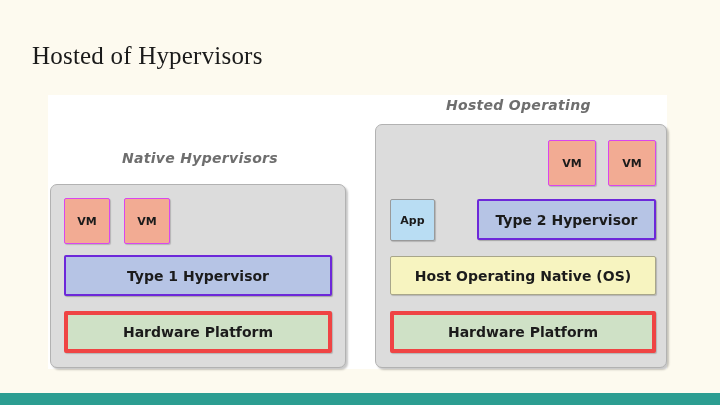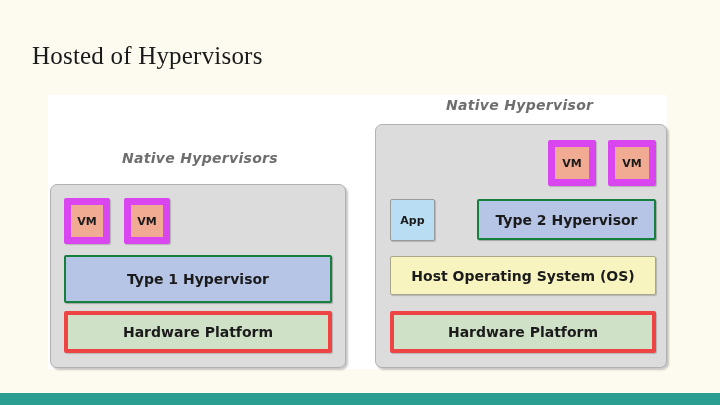--- a/index.html
+++ b/index.html
@@ -86,35 +86,35 @@
     justify-content: center;
     font-family: "DejaVu Sans", sans-serif;
     font-weight: 700;
     color: #1b1b1b;
     text-align: center;
     border-radius: 2px;
   }
 
   .block.vm {
     background: #f2ab93;
-    border: 7px solid #d946ef;
+    border: 1px solid #d946ef;
     font-size: 11px;
     box-shadow: 1px 1px 1px rgba(0,0,0,0.18);
   }
 
   .block.app {
     background: #b9ddf3;
     border: 1px solid #9a9a9a;
     font-size: 11px;
     box-shadow: 1px 1px 1px rgba(0,0,0,0.18);
   }
 
   .block.hypervisor {
     background: #b6c4e5;
-    border: 2px solid #15803d;
+    border: 2px solid #6d28d9;
     font-size: 14px;
     box-shadow: 1px 1px 1px rgba(0,0,0,0.25);
   }
 
   .block.os {
     background: #f7f4c0;
     border: 1px solid #a8a68a;
     font-size: 14px;
     box-shadow: 1px 1px 1px rgba(0,0,0,0.18);
   }
@@ -122,21 +122,21 @@
   .block.hardware {
     background: #cfe1c6;
     border: 4px solid #ef4444;
     font-size: 14px;
     box-shadow: 1px 1px 1px rgba(0,0,0,0.18);
   }
 
   
   #native-vm-1   { left: 64px;  top: 198px; width: 46px;  height: 46px; }
   #native-vm-2   { left: 124px; top: 198px; width: 46px;  height: 46px; }
-  #native-type1  { left: 64px;  top: 255px; width: 268px; height: 48px; }
+  #native-type1  { left: 64px;  top: 255px; width: 268px; height: 41px; }
   #native-hw     { left: 64px;  top: 311px; width: 268px; height: 42px; }
 
   
   #hosted-vm-1   { left: 548px; top: 140px; width: 48px;  height: 46px; }
   #hosted-vm-2   { left: 608px; top: 140px; width: 48px;  height: 46px; }
   #hosted-app    { left: 390px; top: 199px; width: 45px;  height: 42px; }
   #hosted-type2  { left: 477px; top: 199px; width: 179px; height: 41px; }
   #hosted-os     { left: 390px; top: 256px; width: 266px; height: 39px; }
   #hosted-hw     { left: 390px; top: 311px; width: 266px; height: 42px; }
 
@@ -162,29 +162,29 @@
 <div id="panel-native-box" class="panel-box"></div>
 
 <div id="native-vm-1" class="block vm">VM</div>
 
 <div id="native-vm-2" class="block vm">VM</div>
 
 <div id="native-type1" class="block hypervisor">Type 1 Hypervisor</div>
 
 <div id="native-hw" class="block hardware">Hardware Platform</div>
 
-<div id="panel-hosted-title" class="panel-title">Native Hypervisor</div>
+<div id="panel-hosted-title" class="panel-title">Hosted Operating</div>
 
 <div id="panel-hosted-box" class="panel-box"></div>
 
 <div id="hosted-vm-1" class="block vm">VM</div>
 
 <div id="hosted-vm-2" class="block vm">VM</div>
 
 <div id="hosted-app" class="block app">App</div>
 
 <div id="hosted-type2" class="block hypervisor">Type 2 Hypervisor</div>
 
-<div id="hosted-os" class="block os">Host Operating System (OS)</div>
+<div id="hosted-os" class="block os">Host Operating Native (OS)</div>
 
 <div id="hosted-hw" class="block hardware">Hardware Platform</div>
 
 <div id="bottom-bar"></div>
 
 </body></html>

